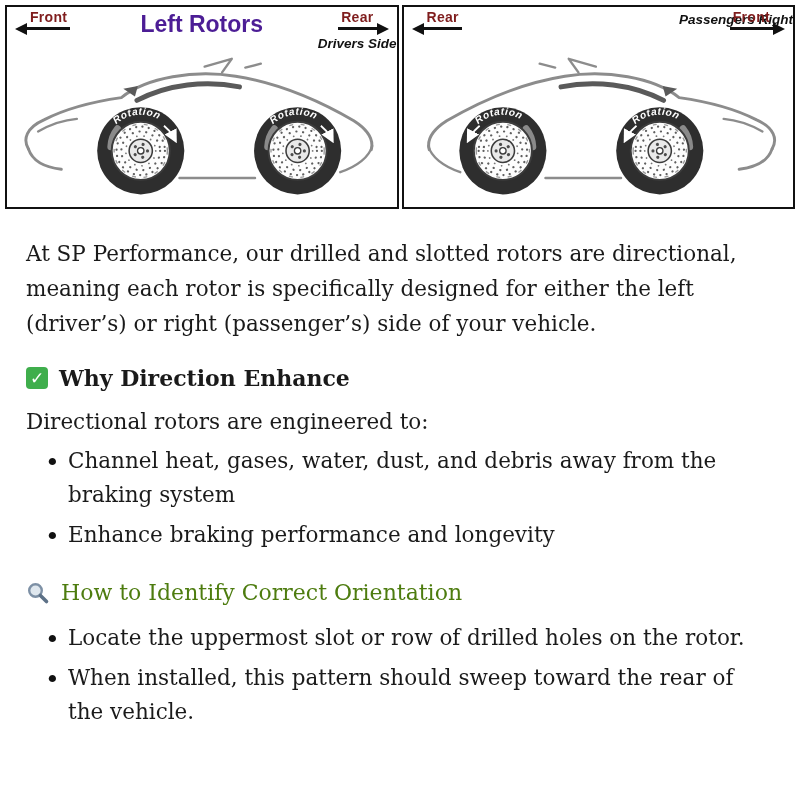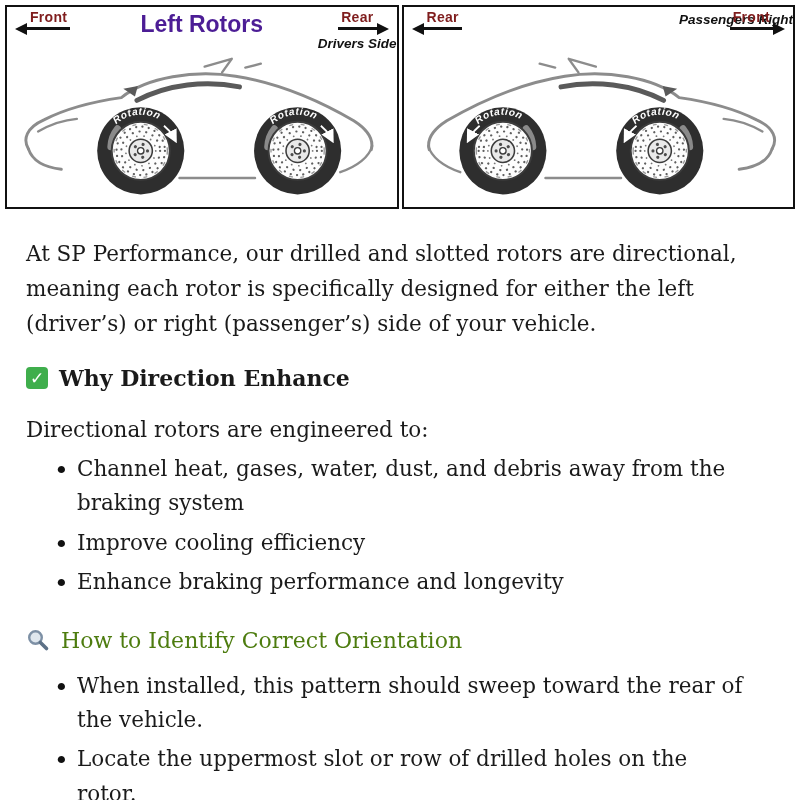--- a/index.html
+++ b/index.html
@@ -48,26 +48,26 @@
   }
   .sec-heading.plain { font-weight: normal; color: #4d7c0f; margin-top: 28px; }
 
   .check-icon {
     width: 22px; height: 22px; border-radius: 4px; background: #3fae4c;
     color: #fff; display: flex; align-items: center; justify-content: center;
     font-family: "DejaVu Sans", sans-serif; font-size: 17px; font-weight: bold; flex: 0 0 auto;
   }
   .mag-icon { width: 24px; height: 24px; flex: 0 0 auto; }
 
-  .lead { font-size: 21.5px; margin: 26px 0 10px 0; }
+  .lead { font-size: 21.5px; margin: 18px 0 10px 0; }
 
   ul.blist { list-style: none; margin: 8px 0 10px 0; padding: 0 0 0 42px; }
   ul.blist li {
     position: relative; font-size: 21.5px; line-height: 1.6;
-    margin: 5px 9px; max-width: 700px;
+    margin: 5px 0; max-width: 700px;
   }
   ul.blist li::before {
     content: "•"; position: absolute; left: -23px; top: -1px;
     font-size: 25px; color: #111;
   }
 </style>
 </head>
 <body>
 
 <div class="diagram">
@@ -171,30 +171,29 @@
 
   <div class="sec-heading">
     <span class="check-icon">✓</span>
     <span>Why Direction Enhance</span>
   </div>
 
   <p class="lead">Directional rotors are engineered to:</p>
 
   <ul class="blist">
     <li>Channel heat, gases, water, dust, and debris away from the braking system</li>
-    <li>Improve cooling efficiency</li>
     <li>Enhance braking performance and longevity</li>
   </ul>
 
   <div class="sec-heading plain">
     <svg class="mag-icon" viewBox="0 0 24 24" aria-hidden="true">
       <circle cx="9.5" cy="9.5" r="6.3" fill="#dfe7ee" stroke="#7d90a5" stroke-width="2.4"></circle>
       <line x1="14.4" y1="14.4" x2="20.5" y2="20.5" stroke="#5d7187" stroke-width="3.6" stroke-linecap="round"></line>
     </svg>
     <span>How to Identify Correct Orientation</span>
   </div>
 
   <ul class="blist">
+    <li>Locate the uppermost slot or row of drilled holes on the rotor.</li>
     <li>When installed, this pattern should sweep toward the rear of the vehicle.</li>
-    <li>Locate the uppermost slot or row of drilled holes on the rotor.</li>
   </ul>
 
 </div>
 
 </body></html>

